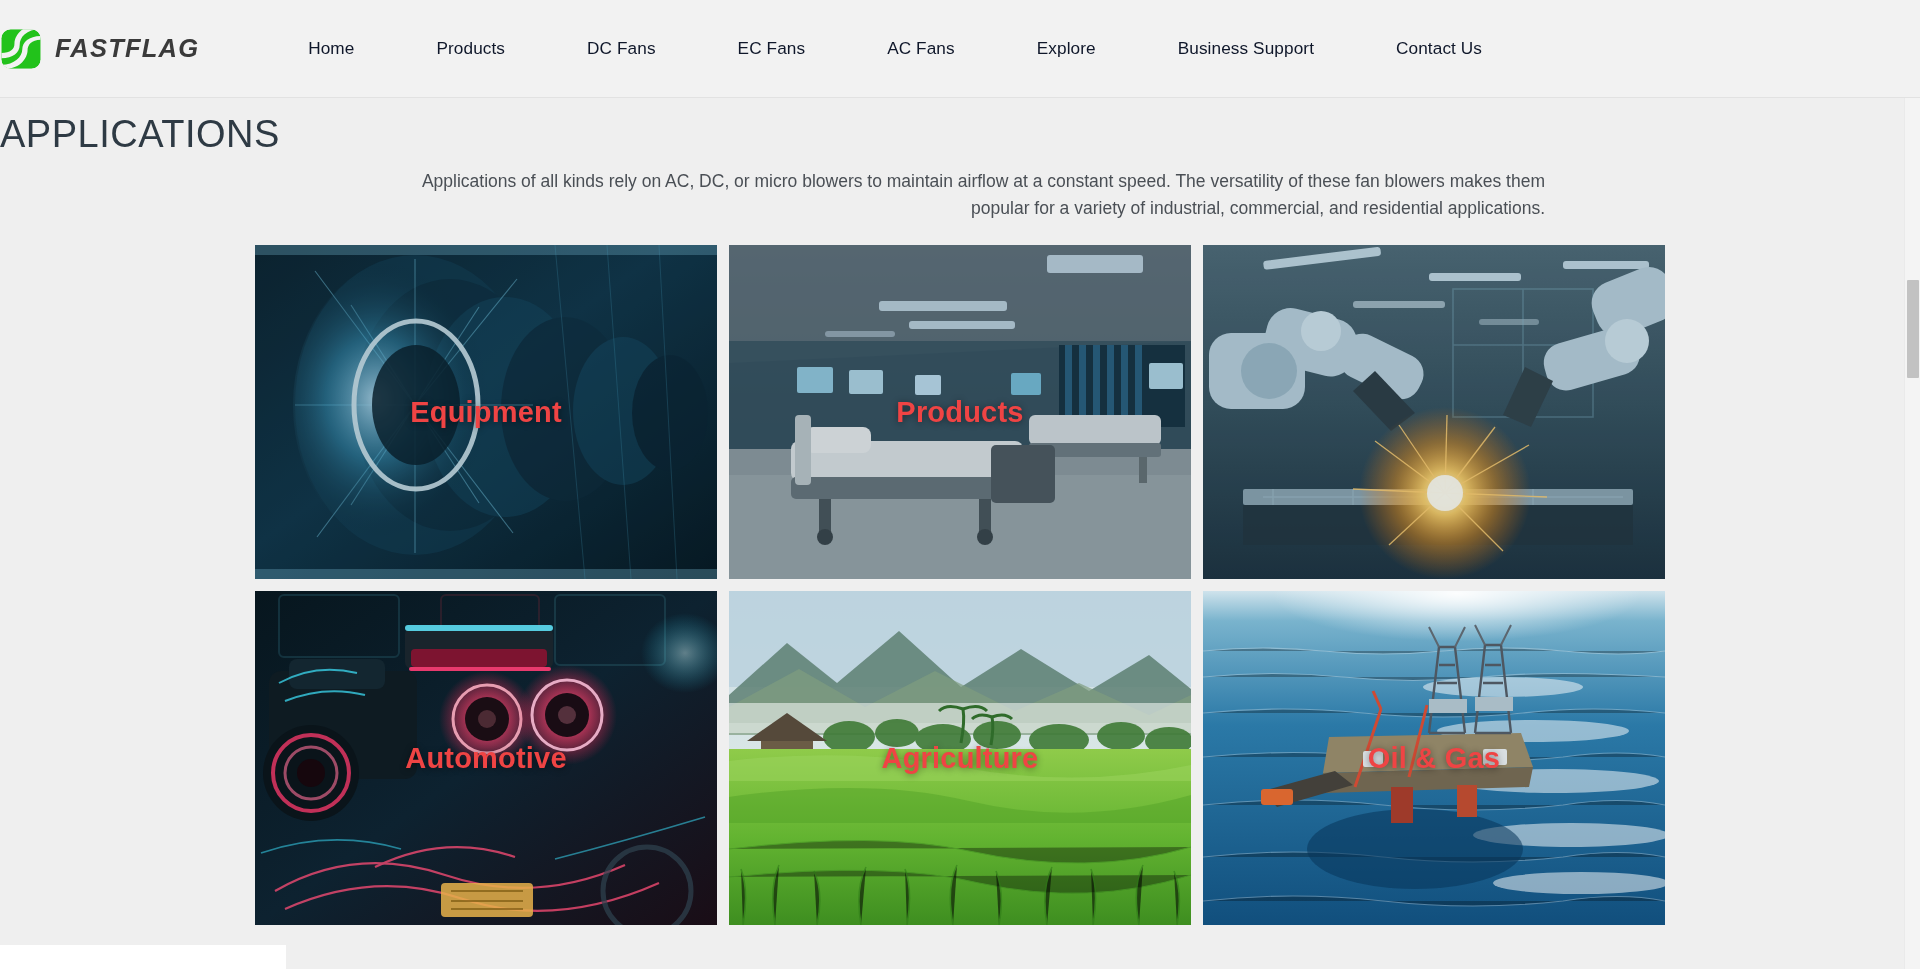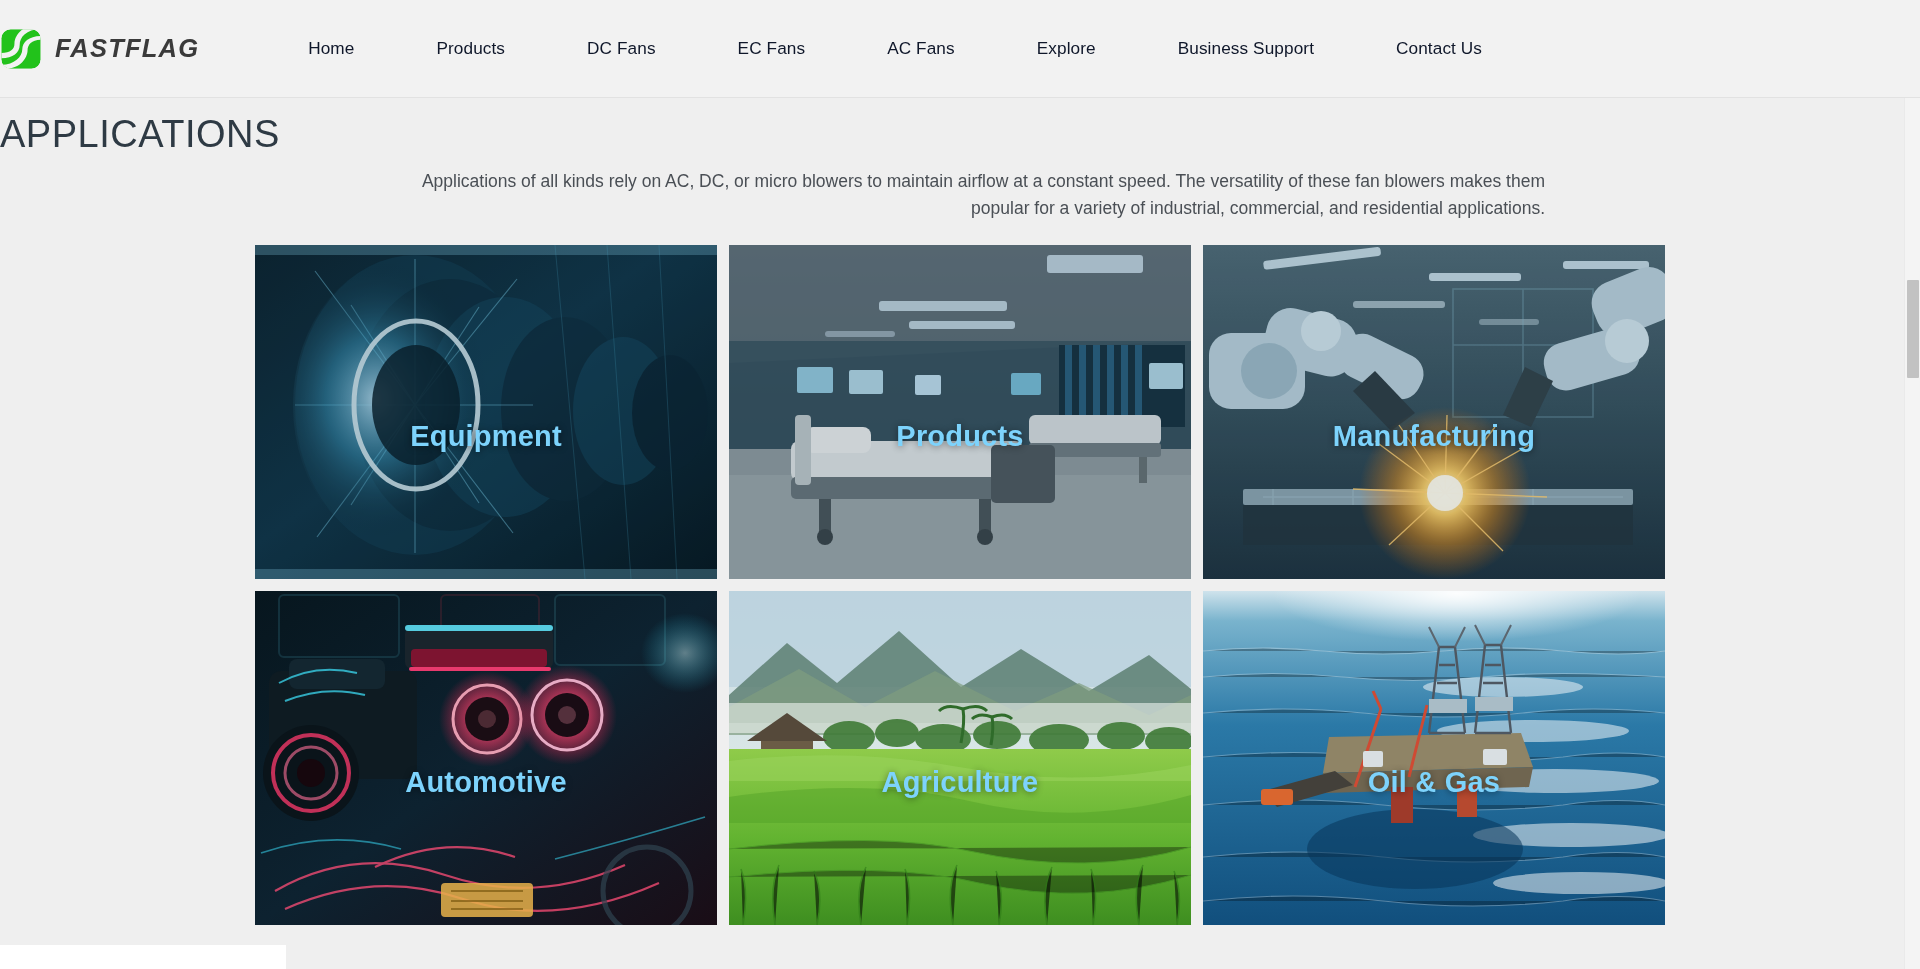--- a/index.html
+++ b/index.html
@@ -111,28 +111,27 @@
   }
   .app-card .art { position: absolute; inset: 0; }
   .app-card .art svg { width: 100%; height: 100%; display: block; }
 
   .card-label {
     position: absolute;
     left: 0; right: 0;
     top: 50%;
     transform: translateY(-50%);
     text-align: center;
-    color: #7dd3fc;
+    color: #ef4444;
     font-size: 29px;
     font-weight: bold;
     letter-spacing: .2px;
     text-shadow: 0 1px 7px rgba(0,0,0,.45);
     z-index: 3;
     pointer-events: none;
-    margin-top: 24px;
   }
 
   
   .app-card.is-active {
     box-shadow: inset 4px 0 0 0 var(--accent), inset 0 -6px 0 0 var(--accent);
   }
 
   
   .bottom-strip {
     position: absolute;
@@ -398,21 +397,20 @@
               <line x1="242" y1="248" x2="326" y2="200"></line>
                 <line x1="242" y1="248" x2="150" y2="244"></line>
               <line x1="242" y1="248" x2="344" y2="252"></line>
                 <line x1="242" y1="248" x2="186" y2="300"></line>
               <line x1="242" y1="248" x2="300" y2="306"></line>
             </g>
             <circle cx="242" cy="248" r="18" fill="#fffdf2" opacity=".95"></circle>
             <rect width="462" height="334" fill="#11262f" opacity=".12"></rect>
           </svg>
         </div>
-        <div class="card-label">Manufacturing</div>
       </div>
 
       <div class="app-card">
         <div class="art">
           <svg viewBox="0 0 462 334" preserveAspectRatio="none" xmlns="http://www.w3.org/2000/svg">
             <defs>
               <linearGradient id="autobg" x1="0" y1="0" x2="1" y2="1">
                 <stop offset="0" stop-color="#07161e"></stop>
                   <stop offset=".5" stop-color="#0d2230"></stop>
                 <stop offset="1" stop-color="#1a0d16"></stop>

